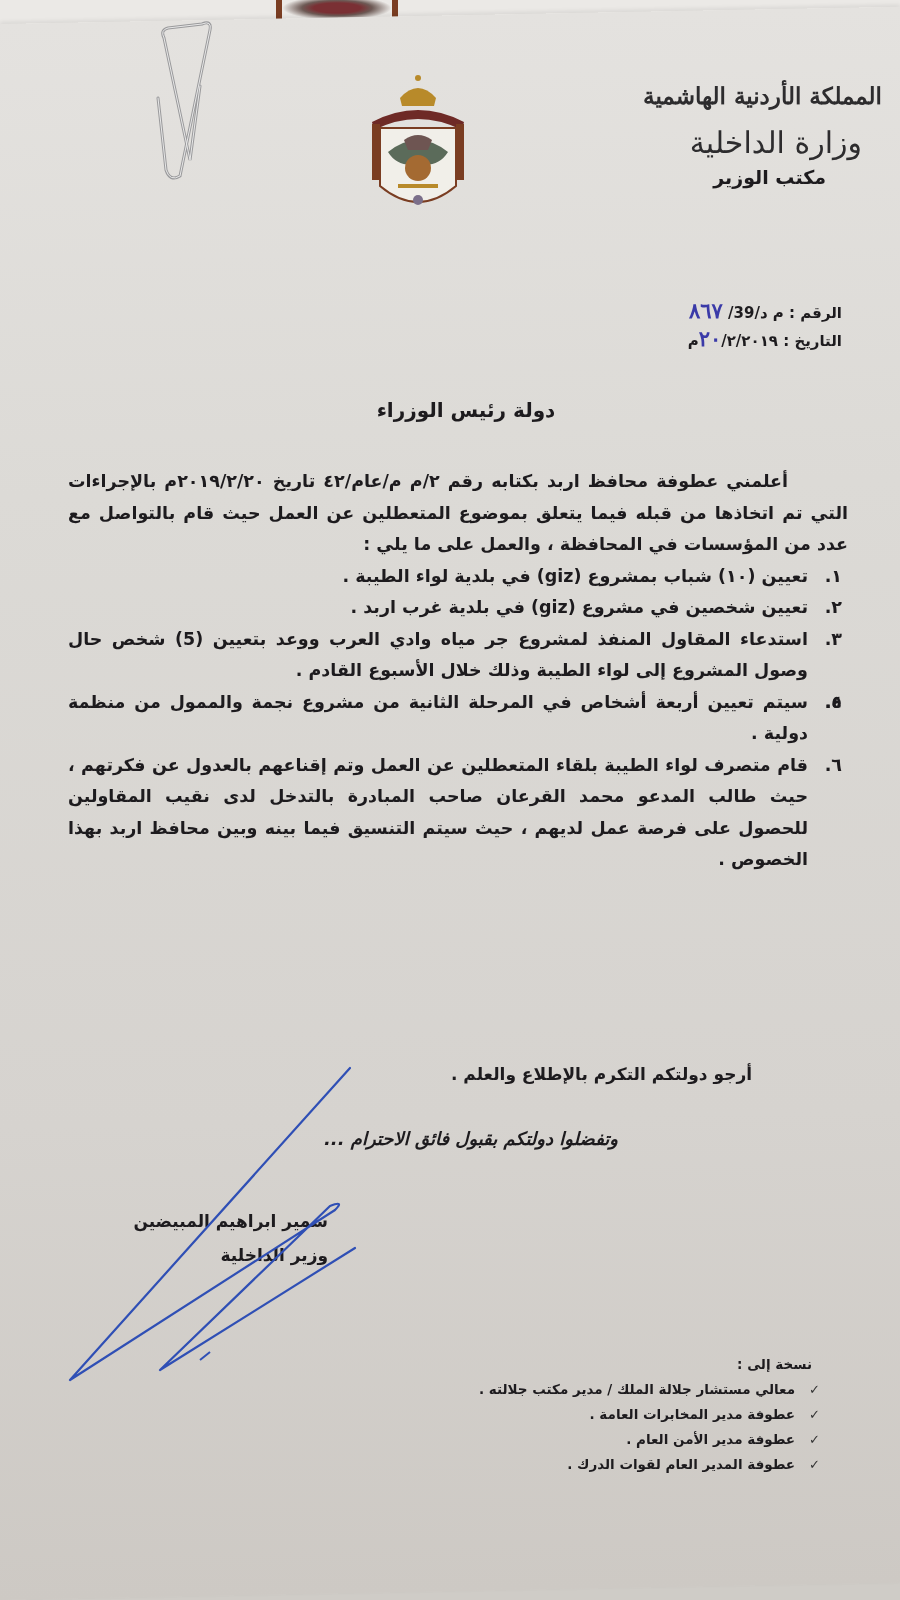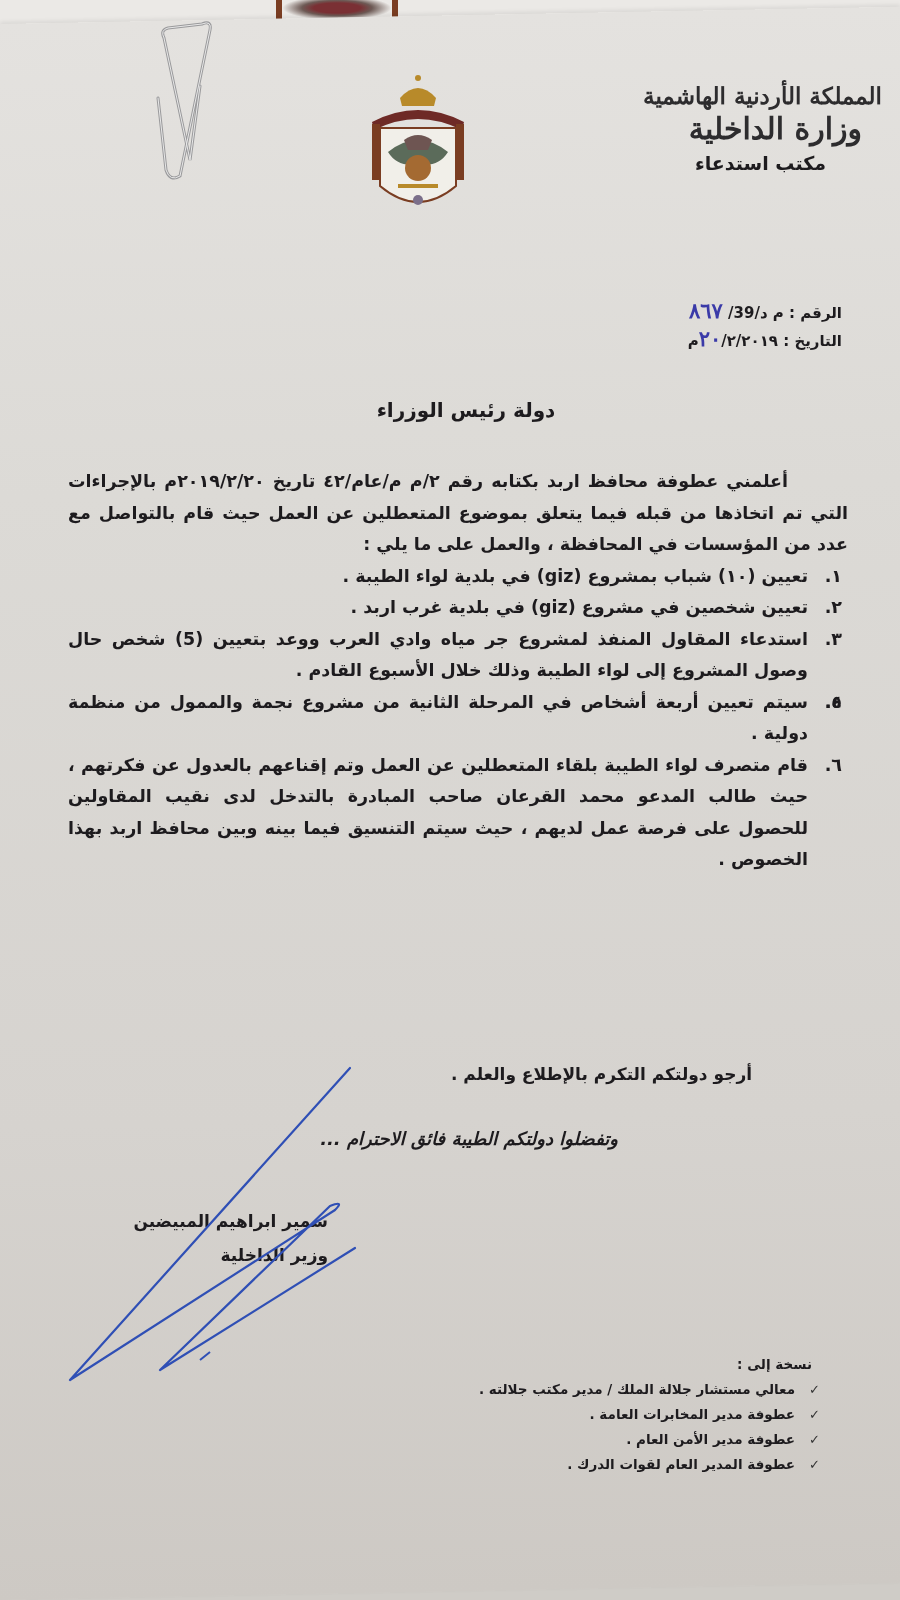--- a/index.html
+++ b/index.html
@@ -30,21 +30,21 @@
       position: absolute; left: 0; top: 0; width: 900px; height: 1600px;
       direction: rtl;
       border-radius: 6px;
     }
     
     .clip { position: absolute; left: 150px; top: 10px; width: 70px; height: 170px; }
 
     
     .lh { position: absolute; right: 18px; top: 82px; width: 240px; text-align: right; }
     .lh-kingdom { font-family: "DejaVu Serif", serif; font-size: 23px; font-weight: bold; color: #2d2c2e; letter-spacing: -0.5px; white-space: nowrap; }
-    .lh-ministry { font-family: "DejaVu Serif", serif; font-size: 30px; font-weight: bold; color: #2d2c2e; margin-top: 2px; margin-right: 20px; white-space: nowrap; }
+    .lh-ministry { font-family: "DejaVu Serif", serif; font-size: 30px; font-weight: normal; color: #2d2c2e; margin-top: 16px; margin-right: 20px; white-space: nowrap; }
     .lh-office { font-size: 19px; font-weight: bold; color: #1d1b1e; margin-top: 6px; margin-right: 56px; }
 
     .emblem { position: absolute; left: 358px; top: 68px; width: 120px; height: 150px; }
 
     
     .ref { position: absolute; right: 58px; top: 298px; text-align: right; font-size: 15px; font-weight: bold; line-height: 26px; }
     .ref .hand { color: #3a3aa8; font-family: "DejaVu Serif", serif; font-weight: bold; font-size: 21px; }
 
     .addressee { position: absolute; left: 16px; width: 900px; top: 398px; text-align: center; font-size: 20px; font-weight: bold; }
 
@@ -93,21 +93,21 @@
     <path d="M30 84 Q60 60 90 84 Q80 100 60 96 Q40 100 30 84Z" fill="#5b6b5a"></path>
     <path d="M46 72 Q60 62 74 72 L70 82 L50 82 Z" fill="#6e5552"></path>
     <circle cx="60" cy="100" r="13" fill="#a46a32"></circle>
     <rect x="40" y="116" width="40" height="4" fill="#b88a2a"></rect>
     <circle cx="60" cy="132" r="5" fill="#7b6f8a"></circle>
   </svg>
 
   <div class="lh">
     <div class="lh-kingdom">المملكة الأردنية الهاشمية</div>
     <div class="lh-ministry">وزارة الداخلية</div>
-    <div class="lh-office">مكتب استدعاء</div>
+    <div class="lh-office">مكتب الوزير</div>
   </div>
 
   <div class="ref">
     <div>
       <span>الرقم :</span>
       <span>م د/39/</span>
       <span class="hand">٨٦٧</span>
     </div>
     <div>
       <span>التاريخ :</span>
@@ -123,21 +123,21 @@
       <li><span class="num">١.</span><span>تعيين (١٠) شباب بمشروع (giz) في بلدية لواء الطيبة .</span></li>
       <li><span class="num">٢.</span><span>تعيين شخصين في مشروع (giz) في بلدية غرب اربد .</span></li>
       <li><span class="num">٣.</span><span>استدعاء المقاول المنفذ لمشروع جر مياه وادي العرب ووعد بتعيين (5) شخص حال وصول المشروع إلى لواء الطيبة وذلك خلال الأسبوع القادم .</span></li>
       <li><span class="num">٤.</span></li>
       <li><span class="num">٥.</span><span>سيتم تعيين أربعة أشخاص في المرحلة الثانية من مشروع نجمة والممول من منظمة دولية .</span></li>
       <li><span class="num">٦.</span><span>قام متصرف لواء الطيبة بلقاء المتعطلين عن العمل وتم إقناعهم بالعدول عن فكرتهم ، حيث طالب المدعو محمد القرعان صاحب المبادرة بالتدخل لدى نقيب المقاولين للحصول على فرصة عمل لديهم ، حيث سيتم التنسيق فيما بينه وبين محافظ اربد بهذا الخصوص .</span></li>
     </ol>
   </div>
 
   <div class="closing">أرجو دولتكم التكرم بالإطلاع والعلم .</div>
-  <div class="salute">وتفضلوا دولتكم الطيبة فائق الاحترام ...</div>
+  <div class="salute">وتفضلوا دولتكم بقبول فائق الاحترام ...</div>
 
   <div class="sig">
     <div>سمير ابراهيم المبيضين</div>
     <div>وزير الداخلية</div>
   </div>
 
   <svg class="signature-scribble" viewBox="0 0 340 330">
     <path d="M300 8 L20 320 L285 150 Q295 140 280 146 L110 310 L305 188" fill="none" stroke="#2f4fb5" stroke-width="2.2" stroke-linecap="round" stroke-linejoin="round"></path>
     <path d="M150 300 L160 292" fill="none" stroke="#2f4fb5" stroke-width="2"></path>
   </svg>

